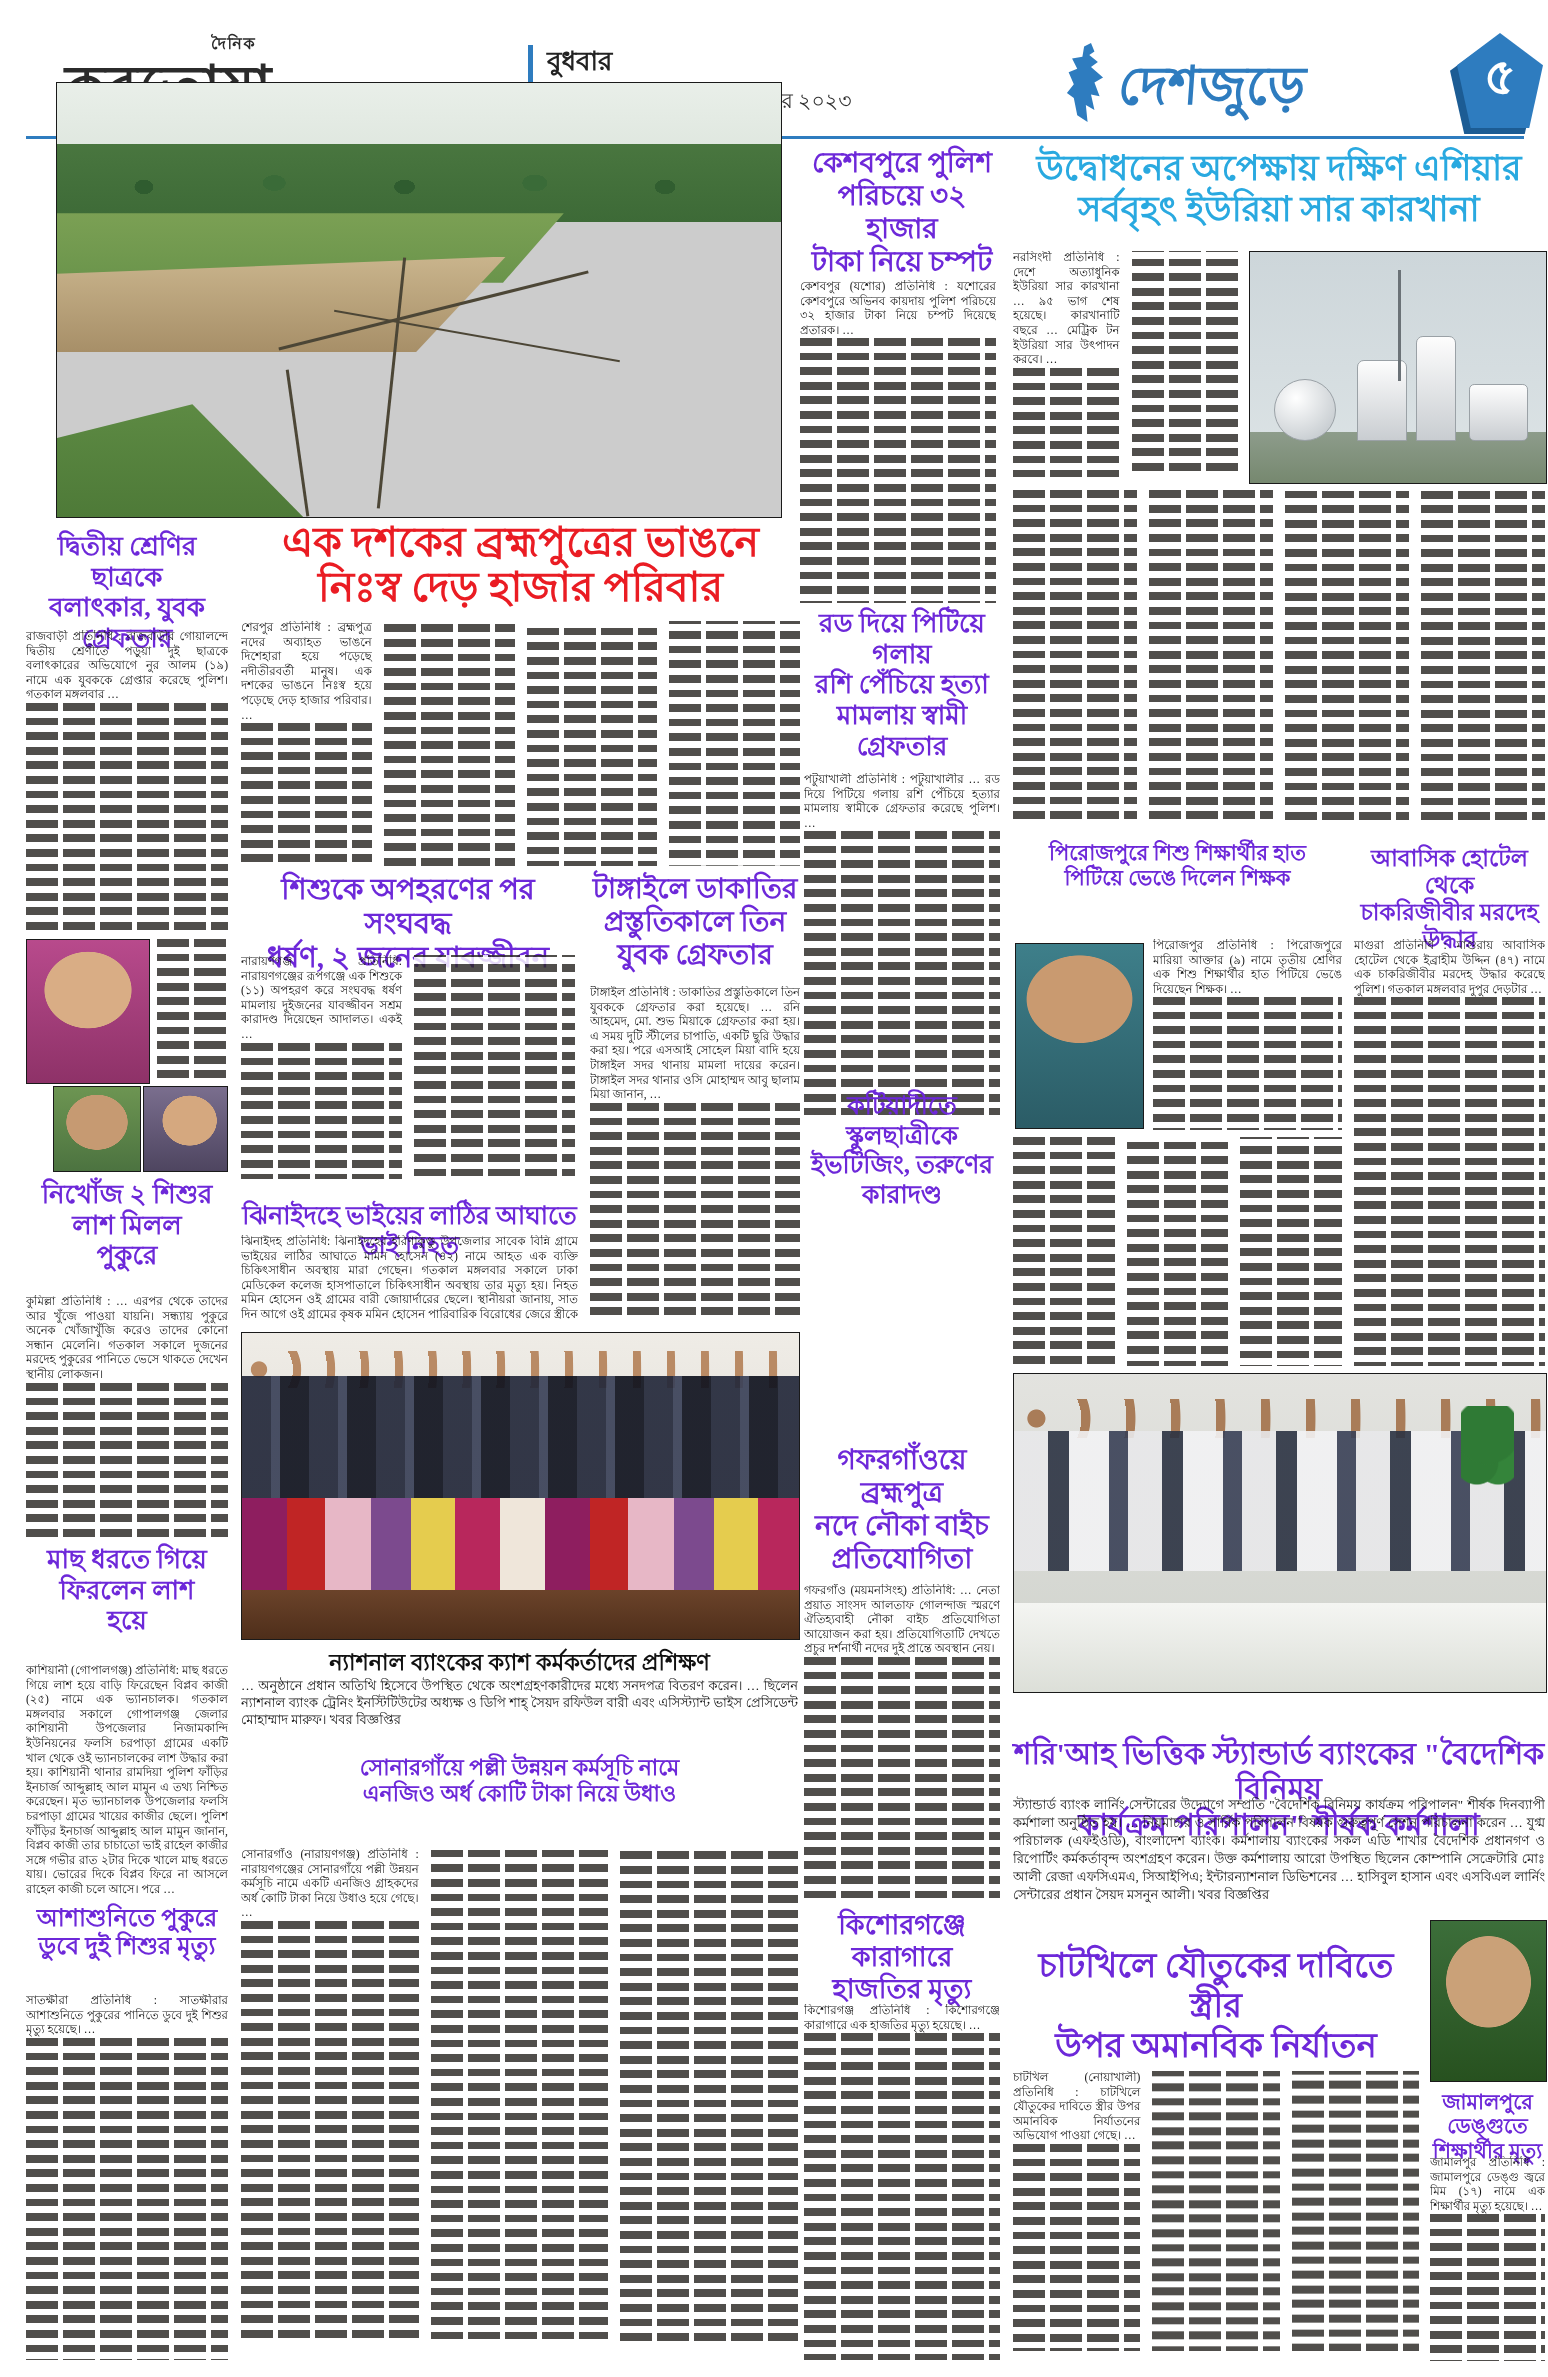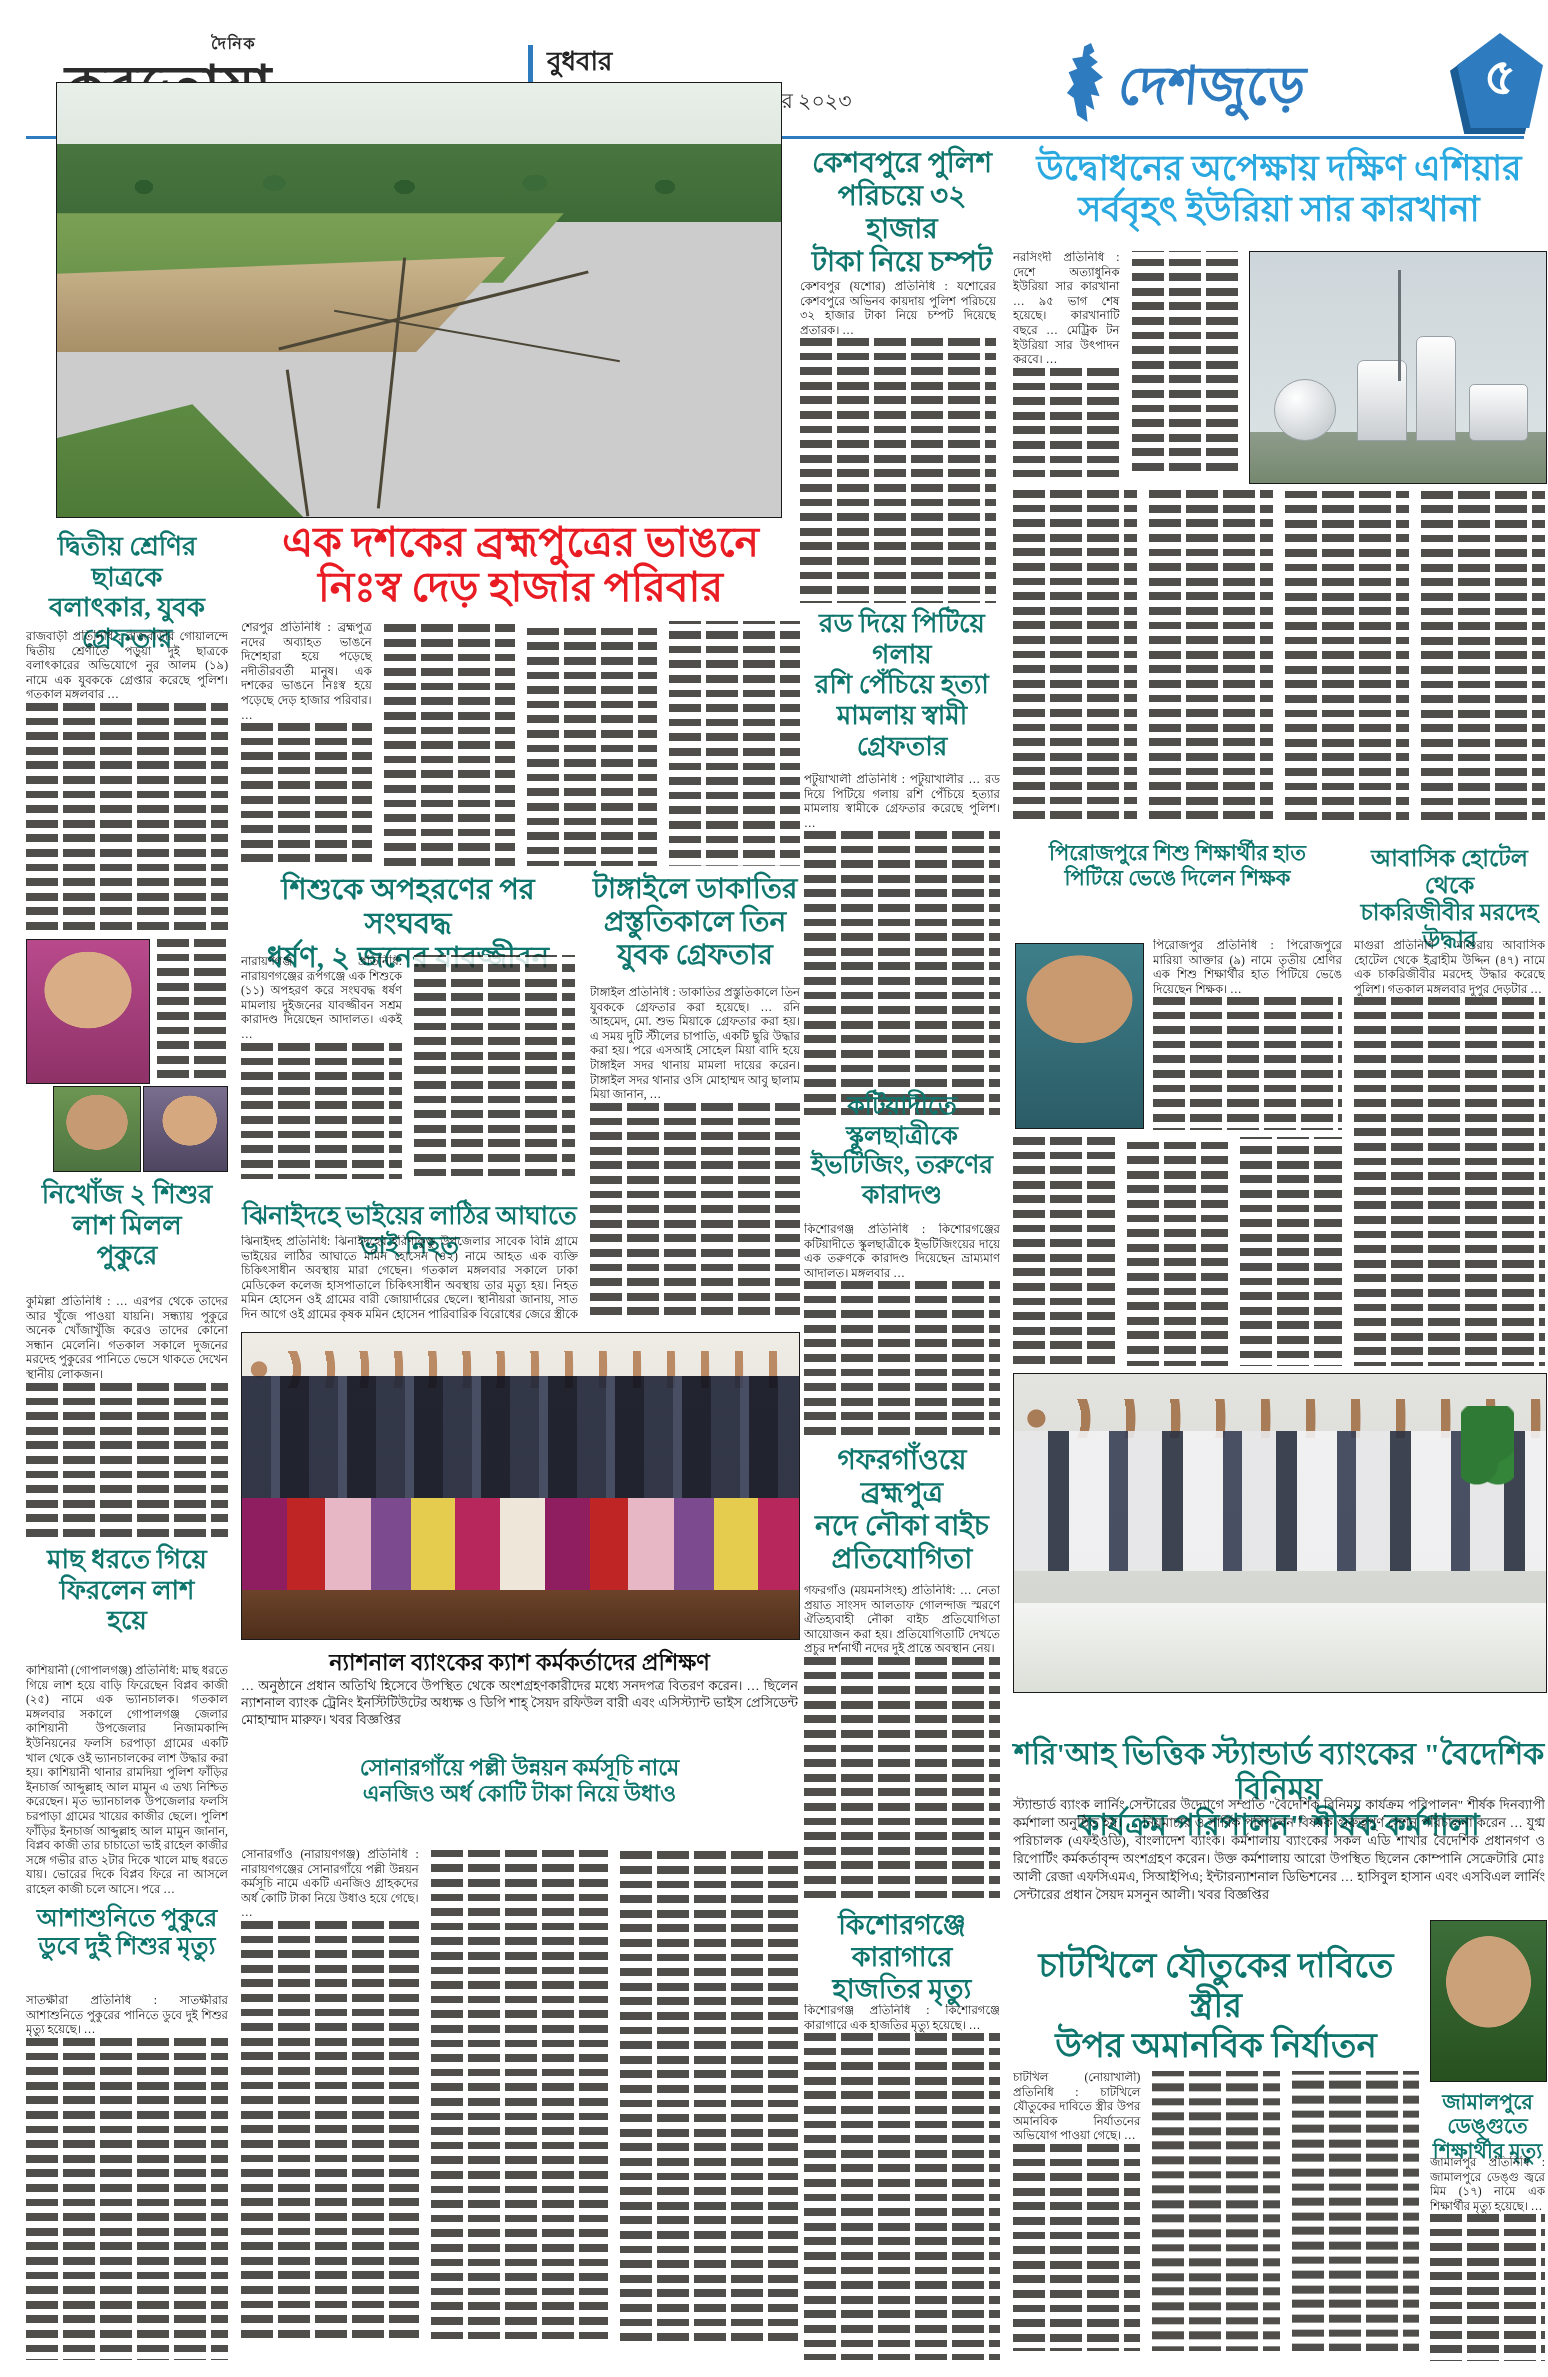--- a/index.html
+++ b/index.html
@@ -1,19 +1,19 @@
 <!DOCTYPE html>
 <html style="font-size:13.8px"><head>
 <meta charset="utf-8">
 <style>
   html,body{margin:0;padding:0;background:#9a9a9a;}
   .page{position:relative;width:1548px;height:2377px;background:#ffffff;margin:0 auto;
         font-family:"Liberation Serif", serif;color:#111;overflow:hidden;}
   .abs{position:absolute;}
-  .hl{font-weight:bold;text-align:center;white-space:pre-line;color:#0f766e;line-height:1.18;}
+  .hl{font-weight:bold;text-align:center;white-space:pre-line;color:#6d28d9;line-height:1.18;}
   .body-txt{font-size:11.6px;line-height:14.6px;text-align:justify;color:#151515;overflow:hidden;}
   .fill-col{display:flex;flex-direction:column;}
   .fill-col .sim{flex:1 1 auto;}
   .sim{background:
         repeating-linear-gradient(90deg, rgba(255,255,255,0) 0 32px, #fff 32px 37px),
         repeating-linear-gradient(180deg, #2a2824 0 7.7px, #fff 7.7px 14.6px);
        opacity:.82;}
   .photo{position:absolute;border:0.9px solid #1a1a1a;overflow:hidden;background:#ccc;}
   .cap{font-weight:bold;text-align:center;}
   .cols2{column-count:2;column-gap:12px;}
@@ -212,24 +212,20 @@
 রশি পেঁচিয়ে হত্যা
 মামলায় স্বামী গ্রেফতার</div>
   <div class="abs body-txt fill-col" style="left:804px;top:741px;width:196px;height:342px;margin-top:32px;">
     <span>পটুয়াখালী প্রতিনিধি : পটুয়াখালীর … রড দিয়ে পিটিয়ে গলায় রশি পেঁচিয়ে হত্যার মামলায় স্বামীকে গ্রেফতার করেছে পুলিশ। …</span>
     <div class="sim"></div>
   </div>
 
   <div class="abs hl" style="left:804px;top:1091px;width:196px;font-size:25px;">কটিয়াদীতে স্কুলছাত্রীকে
 ইভটিজিং, তরুণের
 কারাদণ্ড</div>
-  <div class="abs body-txt fill-col" style="left:804px;top:1223px;width:196px;height:213px;">
-    <span>কিশোরগঞ্জ প্রতিনিধি : কিশোরগঞ্জের কটিয়াদীতে স্কুলছাত্রীকে ইভটিজিংয়ের দায়ে এক তরুণকে কারাদণ্ড দিয়েছেন ভ্রাম্যমাণ আদালত। মঙ্গলবার …</span>
-    <div class="sim"></div>
-  </div>
 
   <div class="abs hl" style="left:804px;top:1443px;width:196px;font-size:28px;">গফরগাঁওয়ে ব্রহ্মপুত্র
 নদে নৌকা বাইচ
 প্রতিযোগিতা</div>
   <div class="abs body-txt fill-col" style="left:804px;top:1584px;width:196px;height:318px;">
     <span>গফরগাঁও (ময়মনসিংহ) প্রতিনিধি: … নেতা প্রয়াত সাংসদ আলতাফ গোলন্দাজ স্মরণে ঐতিহ্যবাহী নৌকা বাইচ প্রতিযোগিতা আয়োজন করা হয়। প্রতিযোগিতাটি দেখতে প্রচুর দর্শনার্থী নদের দুই প্রান্তে অবস্থান নেয়।</span>
     <div class="sim"></div>
   </div>
 
   <div class="abs hl" style="left:804px;top:1910px;width:196px;font-size:27px;">কিশোরগঞ্জে কারাগারে

